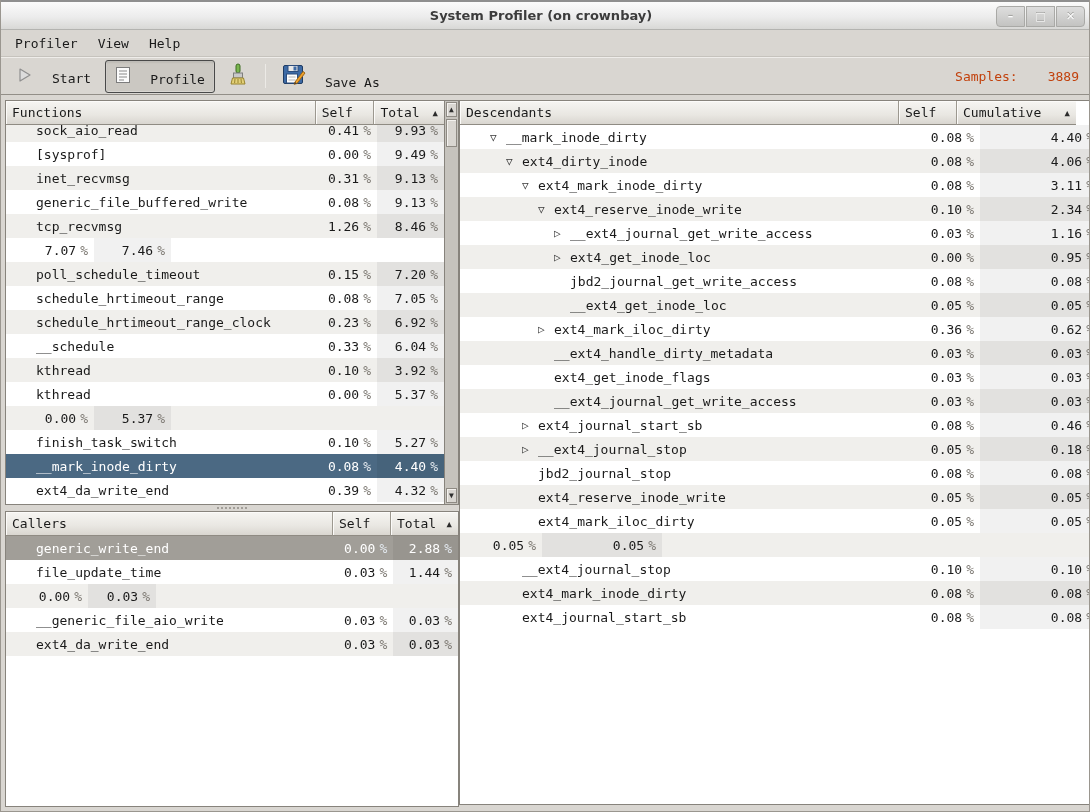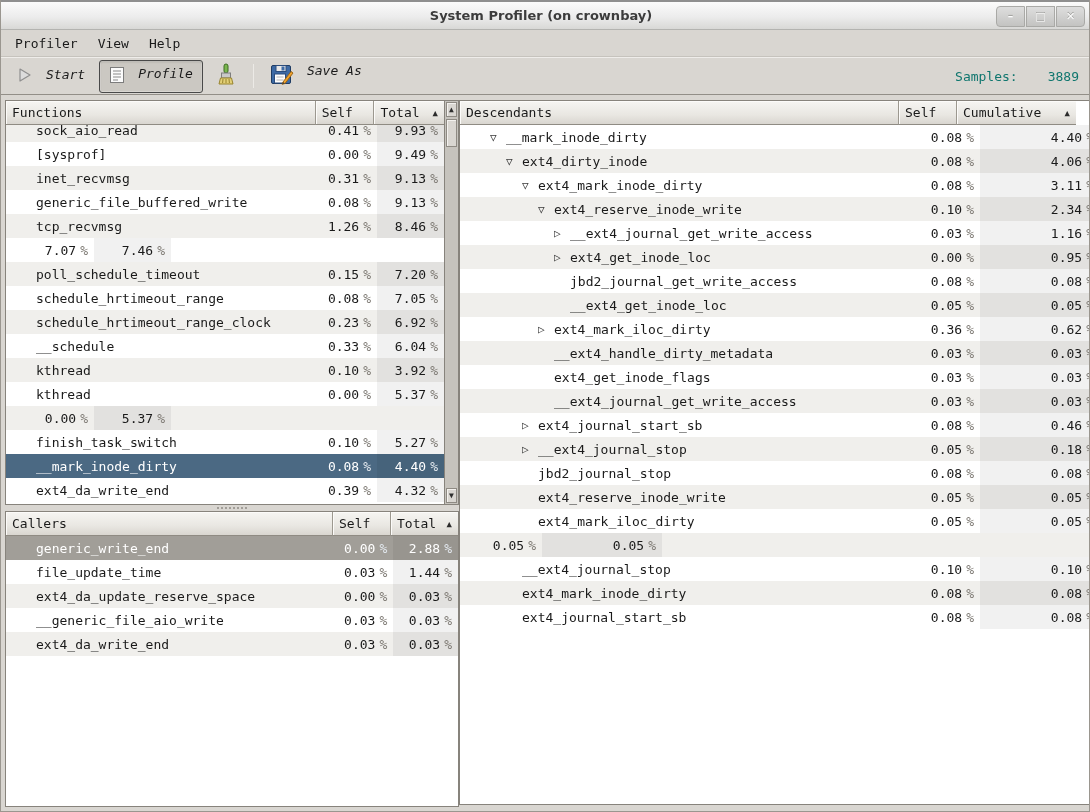--- a/index.html
+++ b/index.html
@@ -28,27 +28,27 @@
   .win-btn:last-child  { border-radius:0 4px 4px 0; }
 
   
   .menubar { height:27px; display:flex; align-items:center; padding-left:4px;
     background:#d9d6d1; border-bottom:1px solid #c6c3bd; }
   .menu-item { padding:3px 10px; }
 
   
   .toolbar { height:38px; display:flex; align-items:center; padding:0 10px;
     background:#d9d6d1; border-top:1px solid #efedea; border-bottom:1px solid #928e87; }
-  .tool-item { display:flex; align-items:flex-start; gap:13px; padding:4px 6px;font-style:italic; }
+  .tool-item { display:flex; align-items:flex-end; gap:19px; padding:4px 6px; }
   .tool-toggle { border:1px solid #494949; border-radius:3px; background:#cbc8c2;
     box-shadow:inset 0 1px 2px rgba(0,0,0,.18), inset 0 0 0 1px #dbd8d3;
     padding:5px 9px; margin-left:8px; }
   .tool-sep { width:1px; height:24px; background:#a5a19a; border-right:1px solid #eceae6;
     margin:0 10px; }
-  .samples { margin-left:auto; color:#0f766e; display:flex; }
+  .samples { margin-left:auto; color:#c2410c; display:flex; }
   .samples-value { margin-left:30px; }
 
   
   .content { position:absolute; left:4px; right:4px; top:100px; bottom:5px; display:flex; }
   .left-col { width:454px; display:flex; flex-direction:column; }
   .pane-gap-v { width:10px; position:relative; }
   .v-dots { position:absolute; left:3px; top:345px; display:flex; flex-direction:column; gap:3px; }
   .v-dots i, .h-dots i { width:2px; height:2px; background:#8f8b85; border-radius:1px; display:block; }
   .h-splitter { height:6px; position:relative; }
   .h-dots { position:absolute; top:2px; left:50%; transform:translateX(-50%); display:flex; gap:2px; }
@@ -440,21 +440,20 @@
                 <div class="cell num cl-self">
                   <span>0.03</span>
                   <span class="pct">%</span>
                 </div>
                 <div class="cell num cl-total shade">
                   <span>1.44</span>
                   <span class="pct">%</span>
                 </div>
               </div>
               <div class="trow stripe">
-                <div class="cell cl-name">ext4_da_update_reserve_space</div>
                 <div class="cell num cl-self">
                   <span>0.00</span>
                   <span class="pct">%</span>
                 </div>
                 <div class="cell num cl-total shade">
                   <span>0.03</span>
                   <span class="pct">%</span>
                 </div>
               </div>
               <div class="trow">

